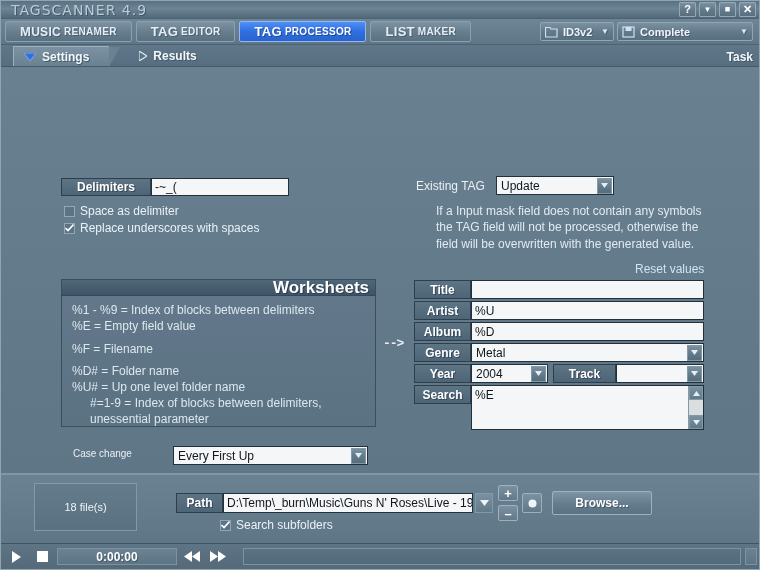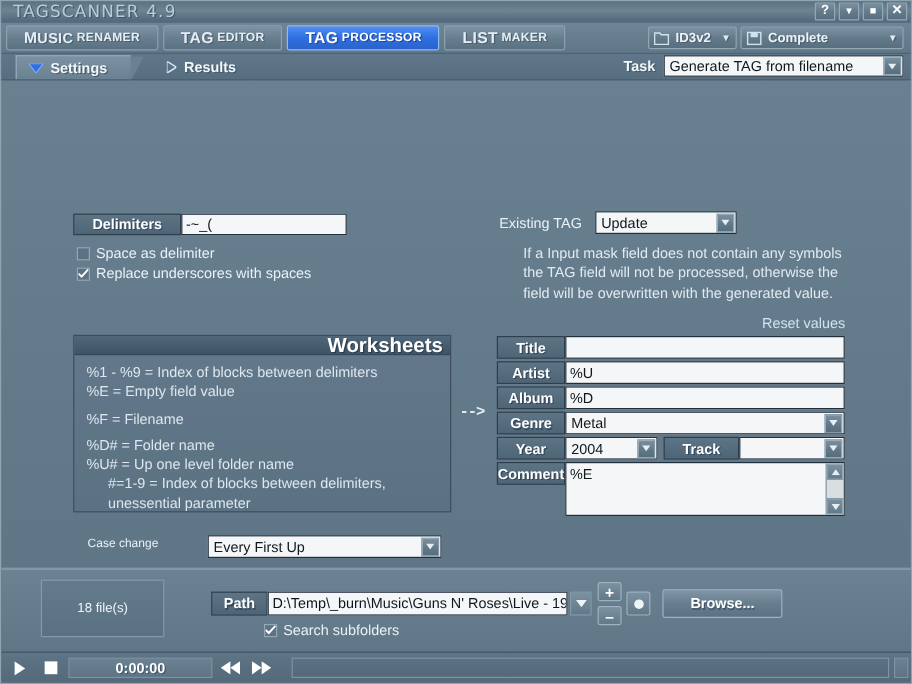--- a/index.html
+++ b/index.html
@@ -369,28 +369,20 @@
     </div>
     <div class="subtab" style="margin-left:20px">
       <svg class="tri" width="8" height="10" viewBox="0 0 8 10">
         <polygon points="0,0 8,5 0,10" fill="none" stroke="#dce8f0" stroke-width="1.2"></polygon>
       </svg>
       <span>Results</span>
     </div>
 
     <div class="subbar-right">
       <span class="task-label">Task</span>
-      <div class="combo" style="width:200px">
-        <span class="cbtxt">Generate TAG from filename</span>
-        <span class="cbbtn">
-            <svg width="7" height="5" viewBox="0 0 7 5">
-              <polygon points="0,0 7,0 3.5,5" fill="#e6eef4"></polygon>
-            </svg>
-          </span>
-      </div>
     </div>
   </div>
 
   <div class="content">
 
     <div class="panel-label" style="position:absolute;left:60px;top:111px;width:90px;height:18px">Delimiters</div>
     <div class="textbox" style="position:absolute;left:150px;top:111px;width:138px;height:18px">-~_(</div>
 
     <div style="position:absolute;left:63px;top:137px;width:300px">
       <div class="chk-row">
@@ -491,21 +483,21 @@
         <span class="cbtxt"></span>
         <span class="cbbtn">
             <svg width="7" height="5" viewBox="0 0 7 5">
               <polygon points="0,0 7,0 3.5,5" fill="#e6eef4"></polygon>
             </svg>
           </span>
       </div>
     </div>
 
     <div class="fieldrow" style="left:413px;top:318px;width:290px;height:45px;align-items:stretch">
-      <div class="panel-label" style="height:19px;align-self:flex-start">Comment</div>
+      <div class="panel-label" style="height:19px;align-self:flex-start">Search</div>
       <div class="textbox" style="flex:1;align-items:flex-start;padding-top:2px;position:relative">
         <span>%E</span>
         <div style="position:absolute;right:0;top:0;bottom:0;width:15px;background:#d9dee1;border-left:1px solid #8299a8;display:flex;flex-direction:column;justify-content:space-between">
           <div style="height:14px;background:linear-gradient(180deg,#7b91a1,#62798a);border:1px solid #8299a8;display:flex;align-items:center;justify-content:center">
             <svg width="7" height="5" viewBox="0 0 7 5">
                 <polygon points="3.5,0 7,5 0,5" fill="#e6eef4"></polygon>
               </svg>
           </div>
           <div style="height:14px;background:linear-gradient(180deg,#7b91a1,#62798a);border:1px solid #8299a8;display:flex;align-items:center;justify-content:center">
             <svg width="7" height="5" viewBox="0 0 7 5">

